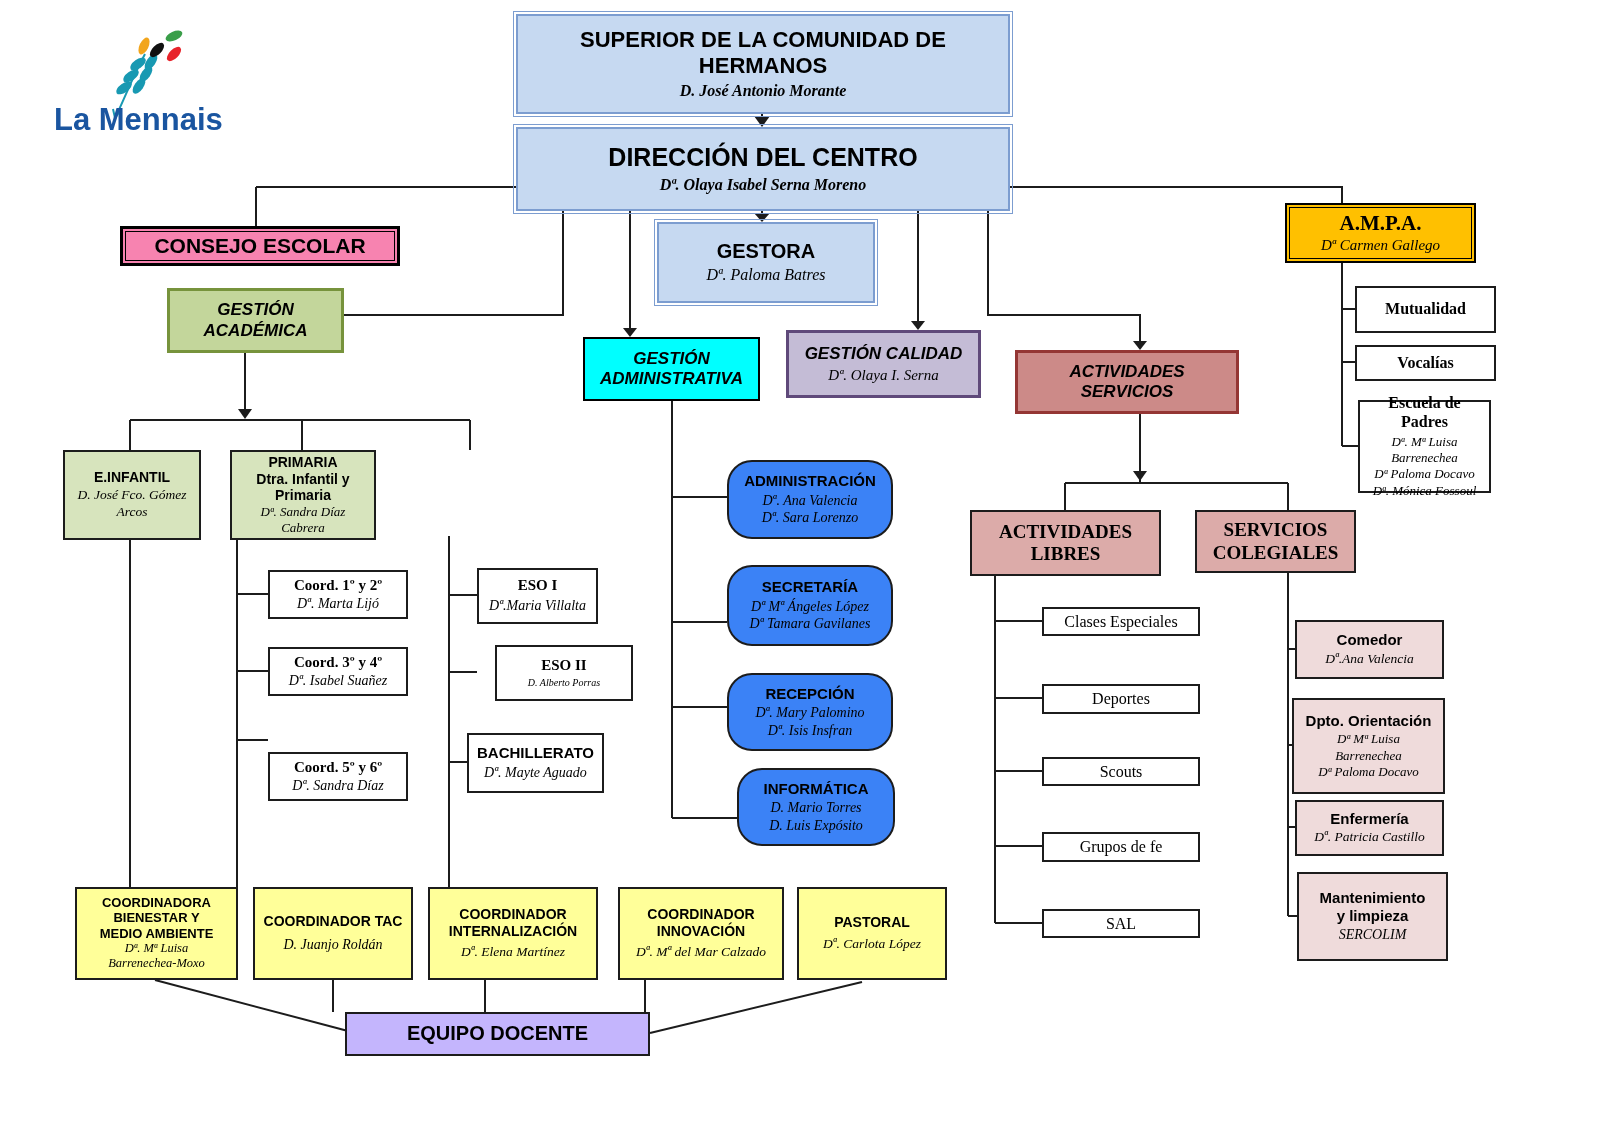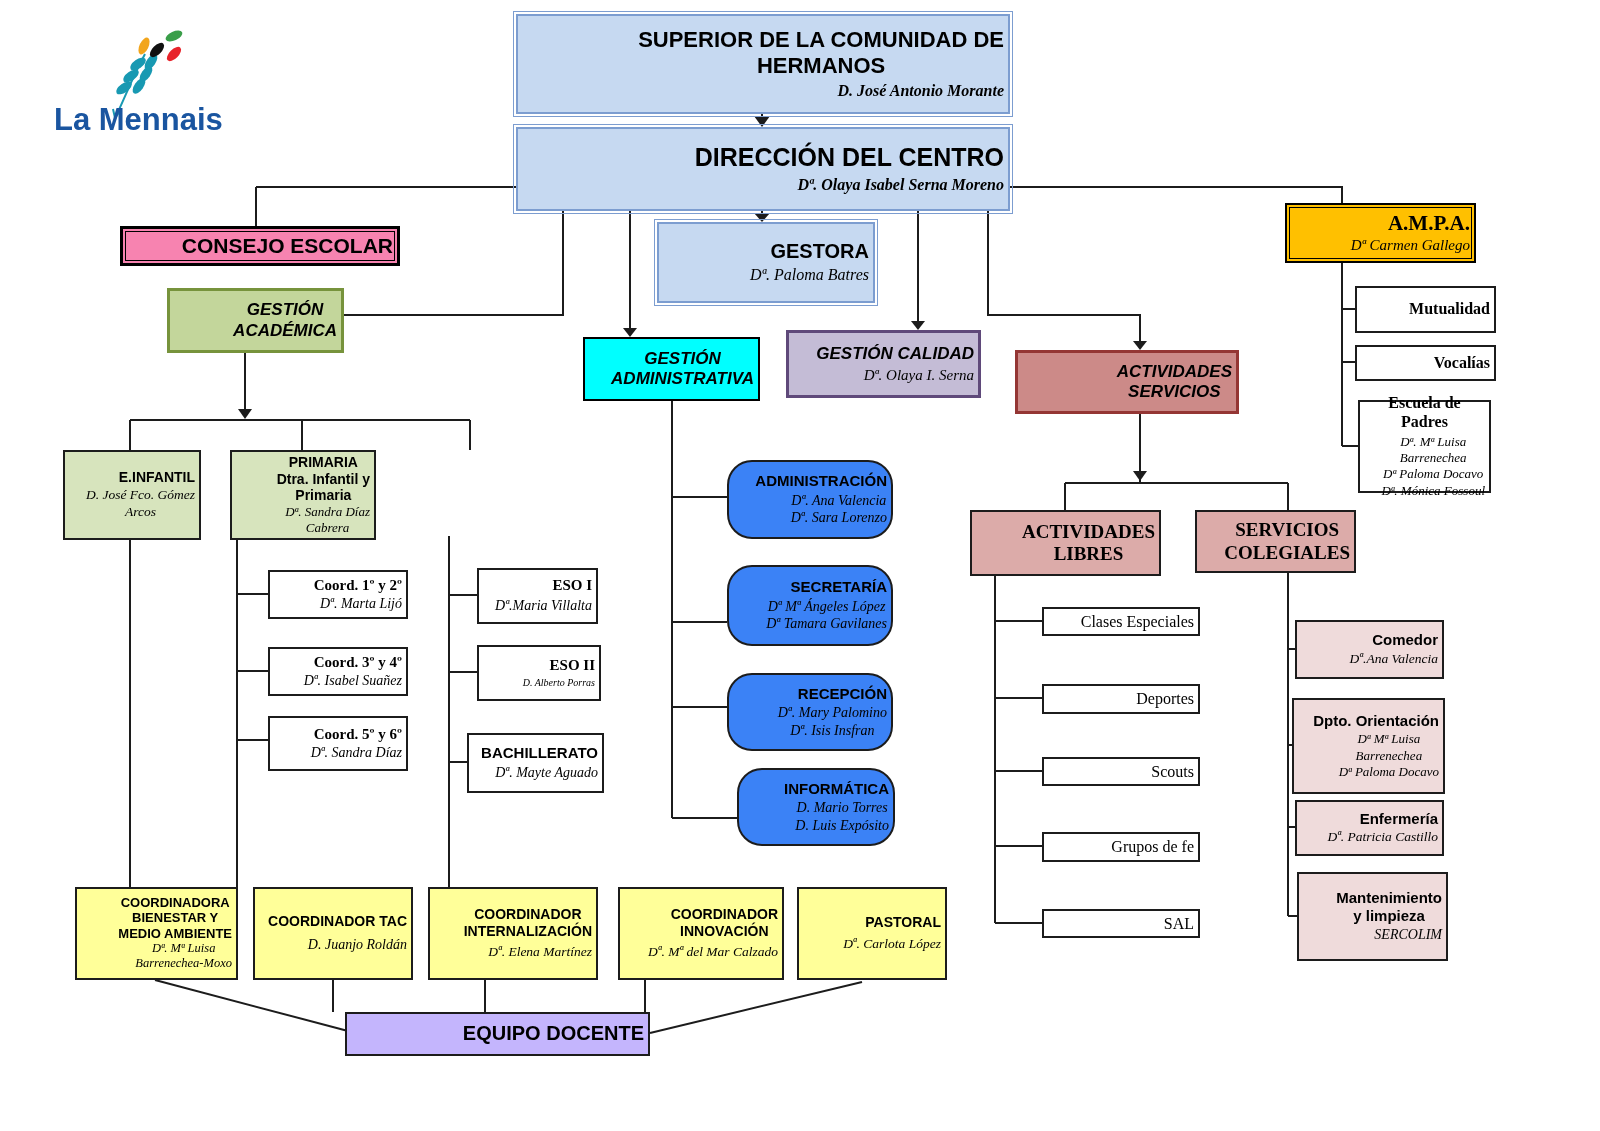--- a/index.html
+++ b/index.html
@@ -1,20 +1,20 @@
 <!DOCTYPE html>
 <html><head>
 <meta charset="utf-8">
 <style>
   html,body{margin:0;padding:0;background:#fff;}
   .canvas{position:relative;width:1600px;height:1131px;background:#fff;overflow:hidden;
           font-family:"Liberation Sans",sans-serif;color:#000;}
   #lines{position:absolute;left:0;top:0;z-index:0;}
   .node{position:absolute;z-index:1;box-sizing:border-box;display:flex;flex-direction:column;
-        align-items:flex-end;justify-content:center;text-align:center;background:#fff;
+        align-items:center;justify-content:center;text-align:center;background:#fff;
         border:2px solid #1c1c1c;padding:2px 4px;}
   .t{font-weight:bold;font-family:"Liberation Sans",sans-serif;white-space:pre-line;line-height:1.18;}
   .t.serif{font-family:"Liberation Serif","DejaVu Serif",serif;}
   .t.ital{font-style:italic;}
   .n{font-family:"Liberation Serif","DejaVu Serif",serif;font-style:italic;white-space:pre-line;
      line-height:1.25;margin-top:2px;}
   .n.bold{font-weight:bold;}
   .plain{font-weight:normal;font-family:"Liberation Serif","DejaVu Serif",serif;}
 
   .blue{background:#c6d9f1;border:2px solid #7c9dd0;outline:1px solid #7c9dd0;outline-offset:2px;}
@@ -170,31 +170,31 @@
   <div class="node" style="left:268px;top:570px;width:140px;height:49px">
     <div class="t serif" style="font-size:15px">Coord. 1º y 2º</div>
     <div class="n" style="font-size:14px;margin-top:0">Dª. Marta Lijó</div>
   </div>
 
   <div class="node" style="left:268px;top:647px;width:140px;height:49px">
     <div class="t serif" style="font-size:15px">Coord. 3º y 4º</div>
     <div class="n" style="font-size:14px;margin-top:0">Dª. Isabel Suañez</div>
   </div>
 
-  <div class="node" style="left:268px;top:716px;width:140px;height:55px">
+  <div class="node" style="left:268px;top:752px;width:140px;height:49px">
     <div class="t serif" style="font-size:15px">Coord.  5º y  6º</div>
     <div class="n" style="font-size:14px;margin-top:0">Dª. Sandra Díaz</div>
   </div>
 
   <div class="node" style="left:477px;top:568px;width:121px;height:56px">
     <div class="t serif" style="font-size:15px">ESO I</div>
     <div class="n" style="font-size:14px">Dª.Maria Villalta</div>
   </div>
 
-  <div class="node" style="left:477px;top:645px;width:124px;height:56px">
+  <div class="node" style="left:495px;top:645px;width:138px;height:56px">
     <div class="t serif" style="font-size:15px">ESO II</div>
     <div class="n" style="font-size:10px">D. Alberto Porras</div>
   </div>
 
   <div class="node" style="left:467px;top:733px;width:137px;height:60px">
     <div class="t" style="font-size:15px">BACHILLERATO</div>
     <div class="n" style="font-size:14px">Dª. Mayte Aguado</div>
   </div>
 
   <div class="node pcyan" style="left:727px;top:460px;width:166px;height:79px">

